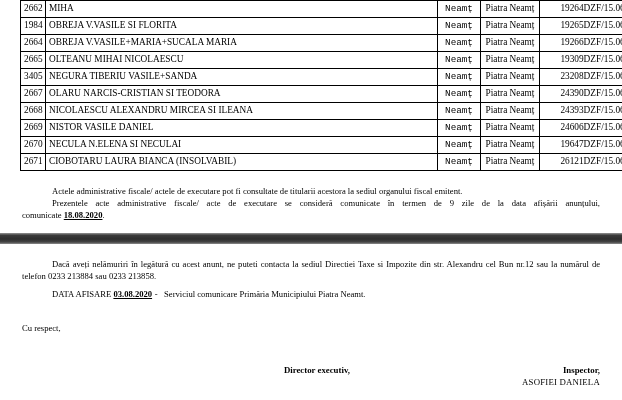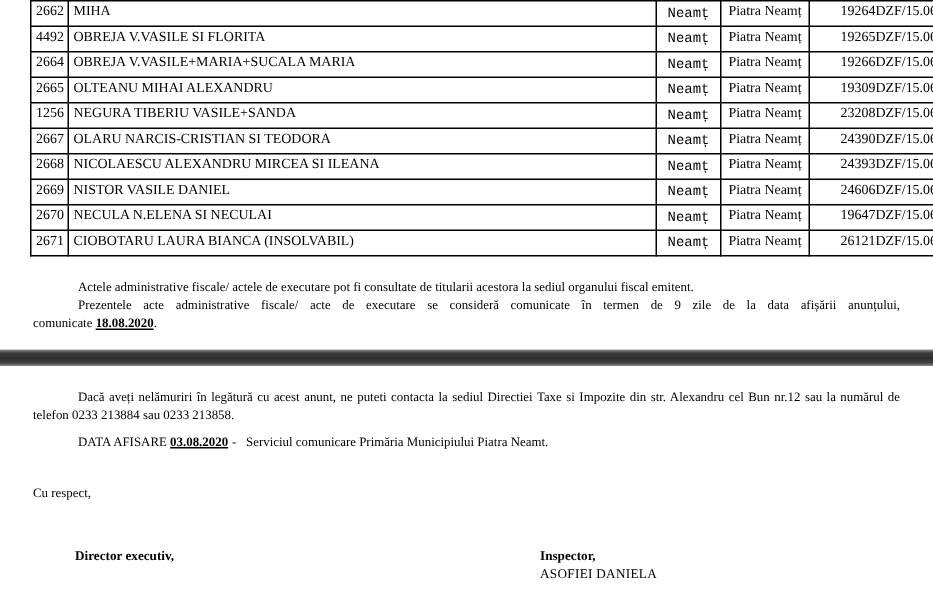--- a/index.html
+++ b/index.html
@@ -130,21 +130,21 @@
 
   
   .sig-row {
     position: absolute;
     left: 20px;
     top: 364px;
     width: 582px;
     display: flex;
   }
   .sig-col {
-    text-align: left;
+    text-align: right;
     font-size: 8.8px;
     line-height: 1.4;
   }
   .sig-col.left {
     width: 300px;
     margin-left: 30px;
   }
   .sig-col.right {
     width: 240px;
     margin-left: 10px;
@@ -165,42 +165,42 @@
   <table class="reg">
     <tbody>
         <tr>
           <td class="c-id">2662</td>
           <td class="c-name">MIHA</td>
           <td class="c-county">Neamț</td>
           <td class="c-city">Piatra Neamț</td>
           <td class="c-doc">19264DZF/15.06.2020</td>
         </tr>
         <tr>
-          <td class="c-id">4492</td>
+          <td class="c-id">1984</td>
           <td class="c-name">OBREJA V.VASILE SI FLORITA</td>
           <td class="c-county">Neamț</td>
           <td class="c-city">Piatra Neamț</td>
           <td class="c-doc">19265DZF/15.06.2020</td>
         </tr>
         <tr>
           <td class="c-id">2664</td>
           <td class="c-name">OBREJA V.VASILE+MARIA+SUCALA MARIA</td>
           <td class="c-county">Neamț</td>
           <td class="c-city">Piatra Neamț</td>
           <td class="c-doc">19266DZF/15.06.2020</td>
         </tr>
         <tr>
           <td class="c-id">2665</td>
-          <td class="c-name">OLTEANU MIHAI ALEXANDRU</td>
+          <td class="c-name">OLTEANU MIHAI NICOLAESCU</td>
           <td class="c-county">Neamț</td>
           <td class="c-city">Piatra Neamț</td>
           <td class="c-doc">19309DZF/15.06.2020</td>
         </tr>
         <tr>
-          <td class="c-id">1256</td>
+          <td class="c-id">3405</td>
           <td class="c-name">NEGURA TIBERIU VASILE+SANDA</td>
           <td class="c-county">Neamț</td>
           <td class="c-city">Piatra Neamț</td>
           <td class="c-doc">23208DZF/15.06.2020</td>
         </tr>
         <tr>
           <td class="c-id">2667</td>
           <td class="c-name">OLARU NARCIS-CRISTIAN SI TEODORA</td>
           <td class="c-county">Neamț</td>
           <td class="c-city">Piatra Neamț</td>

